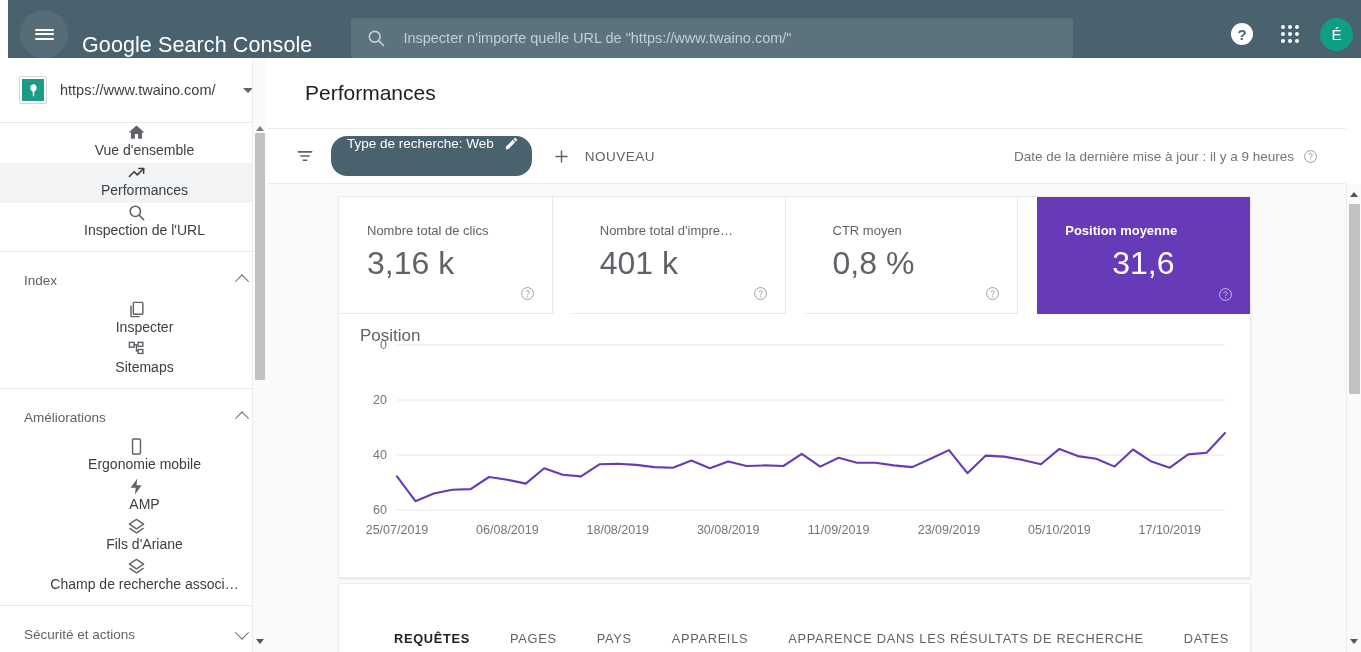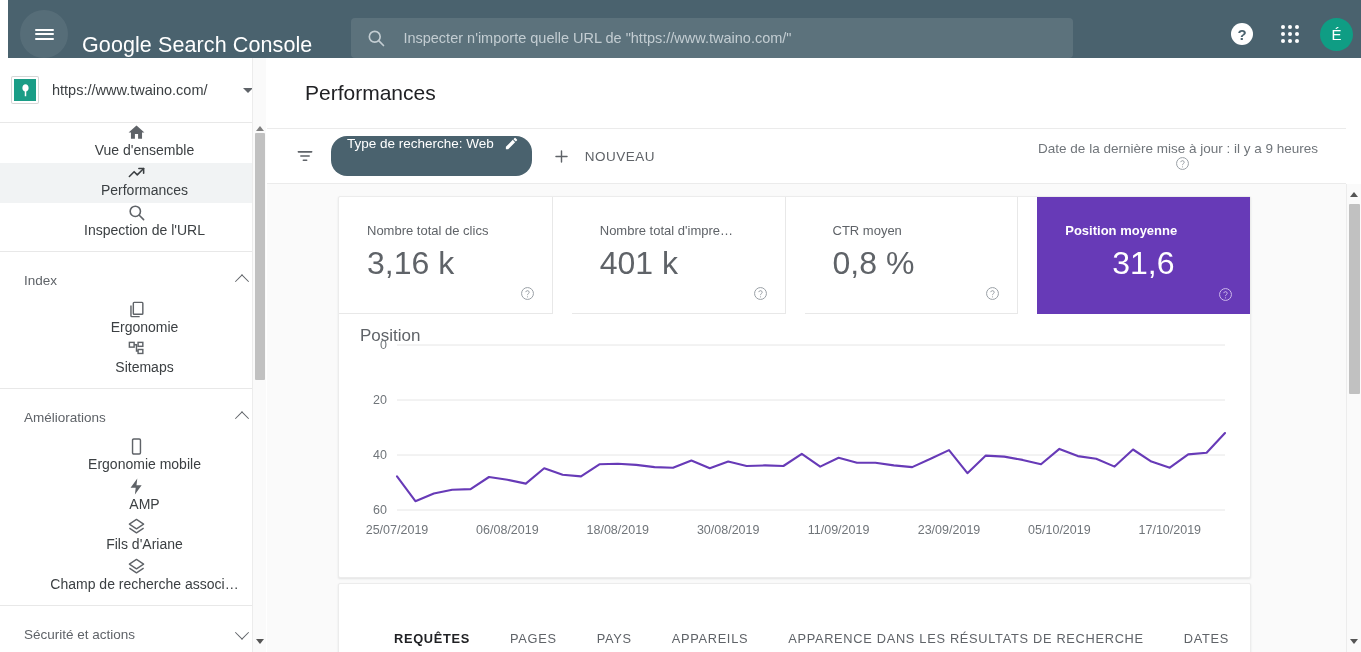--- a/index.html
+++ b/index.html
@@ -85,21 +85,21 @@
   
   #sidebar {
     position: absolute; top: 58px; left: 0;
     width: 266px; height: 594px;
     background: #ffffff;
     border-right: 1px solid #e4e4e4;
     overflow: hidden;
   }
   #property-selector {
     height: 65px; display: flex; align-items: center;
-    padding: 0 12px 0 12px;
+    padding: 0 12px 0 20px;
     border-bottom: 1px solid #e8e8e8;
     cursor: pointer;
   }
   #property-icon {
     width: 26px; height: 26px; flex: 0 0 auto;
     background: #1a9d86; border: 2px solid #ffffff;
     box-shadow: 0 0 0 1px #d6d6d6;
     display: flex; align-items: center; justify-content: center;
     border-radius: 1px;
   }
@@ -192,21 +192,21 @@
   }
   .chip .pencil { margin-left: 10px; display:flex; }
   #new-filter {
     display: flex; align-items: center; cursor: pointer;
     margin-left: 8px; color: #5f6368; font-size: 13.5px;
     letter-spacing: 0.5px;
   }
   #new-filter .plus-ic { margin-right: 14px; display:flex; }
   #last-update {
     margin-left: auto; color: #70757a; font-size: 13.5px;
-    display: flex; align-items: center; white-space: nowrap; flex-direction: column;
+    display: flex; white-space: nowrap;
   }
   #last-update .q-ic { margin-left: 9px; display:flex; }
 
   #scroll-area {
     position: relative;
     height: 468px;
     background: #fafafa;
     overflow: hidden;
   }
 
@@ -392,21 +392,21 @@
       <span class="chev up"></span>
     </div>
 
     <div class="nav-item">
       <span class="ni-icon">
         <svg width="19" height="19" viewBox="0 0 24 24" fill="none" stroke="#5f6368" stroke-width="1.8">
           <rect x="8" y="3" width="12" height="15" rx="1"></rect>
             <path d="M5 7v13a1 1 0 0 0 1 1h10"></path>
         </svg>
       </span>
-      <span>Ergonomie</span>
+      <span>Inspecter</span>
     </div>
 
     <div class="nav-item">
       <span class="ni-icon">
         <svg width="19" height="19" viewBox="0 0 24 24" fill="none" stroke="#5f6368" stroke-width="1.8">
           <rect x="3" y="3" width="6" height="6"></rect>
             <rect x="14" y="3" width="6" height="5"></rect>
           <rect x="14" y="12" width="6" height="5"></rect>
             <path d="M9 6h3v8h2M12 6v8"></path>
         </svg>

